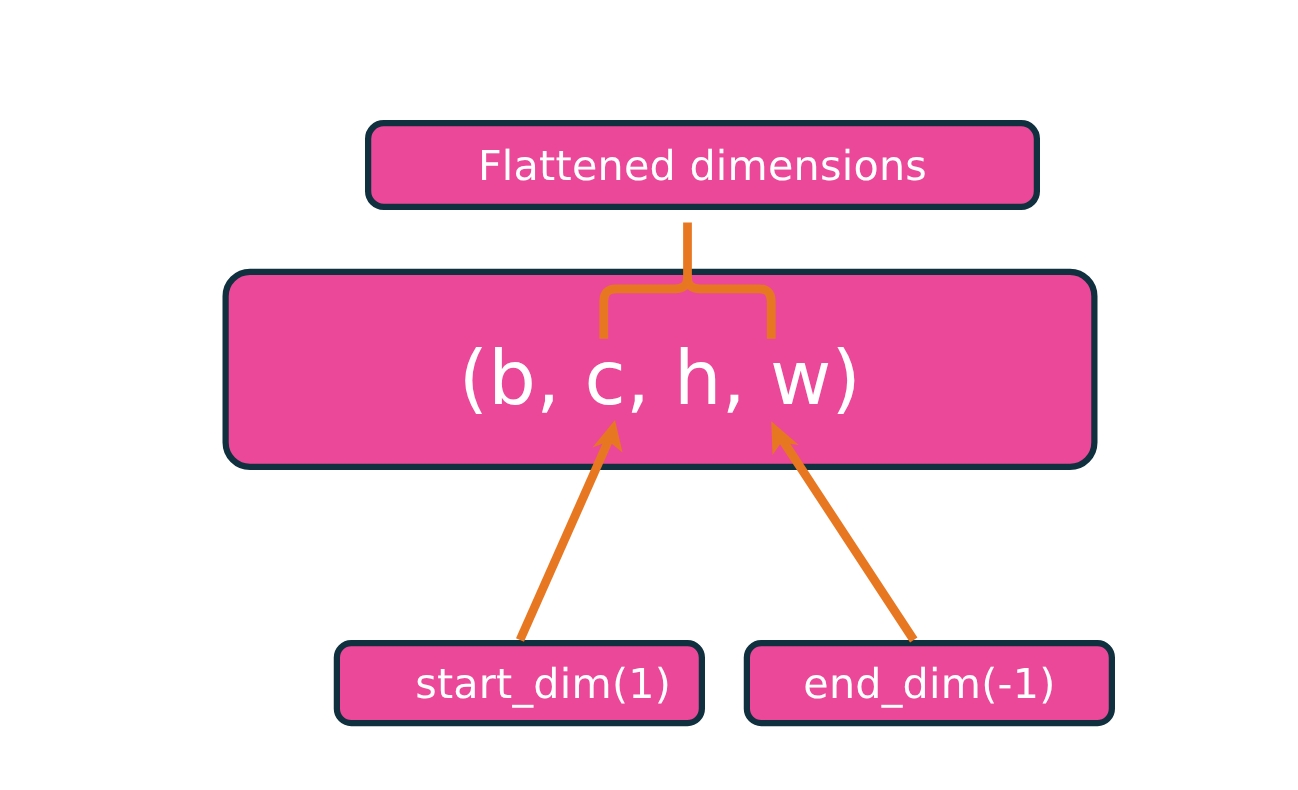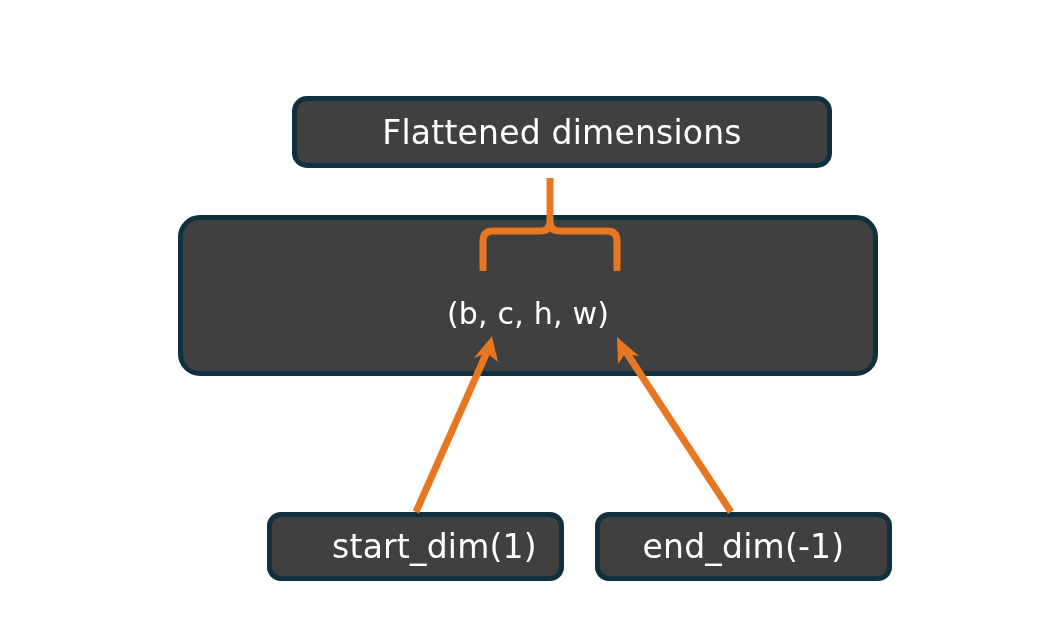--- a/index.html
+++ b/index.html
@@ -17,21 +17,21 @@
   #diagram-canvas {
     position: absolute;
     left: 0;
     top: 0;
     width: 1038px;
     height: 632px;
   }
   .node-box {
     position: absolute;
     box-sizing: border-box;
-    background: #404040;
+    background: #ec4899;
     border: 5px solid #11303f;
     border-radius: 14px;
     display: flex;
     align-items: center;
     justify-content: center;
     color: #ffffff;
     font-family: "DejaVu Sans", sans-serif;
     font-weight: 400;
     letter-spacing: 0.2px;
     white-space: nowrap;
@@ -47,23 +47,23 @@
   }
   #box-shape {
     left: 178px;
     top: 215px;
     width: 700px;
     height: 161px;
     border-radius: 22px;
     font-size: 0px;
   }
   #box-shape .shape-text {
-    font-size: 30px;
+    font-size: 60px;
     position: relative;
-    top: 18px;
+    top: 7px;
   }
   #box-start-dim {
     left: 267px;
     top: 512px;
     width: 297px;
     height: 69px;
     border-radius: 14px;
     font-size: 33px;
     padding-left: 38px;
   }

